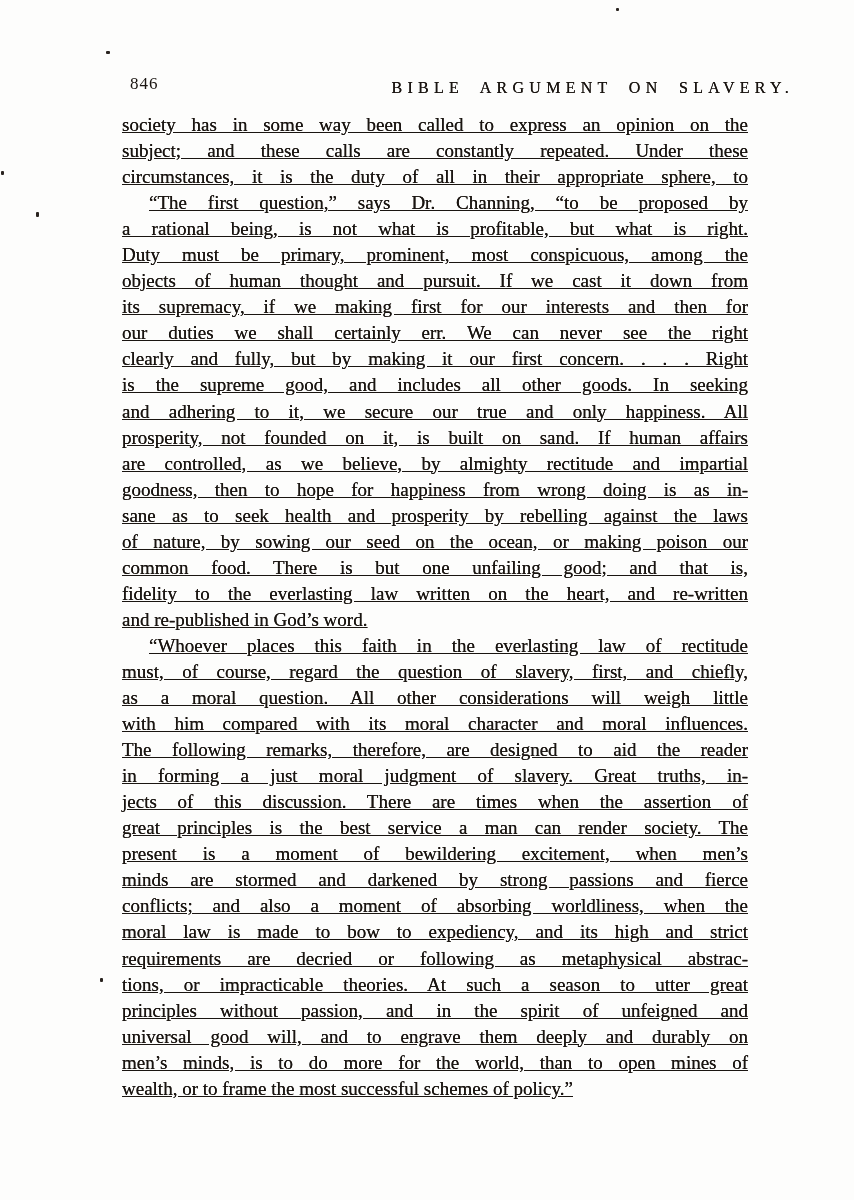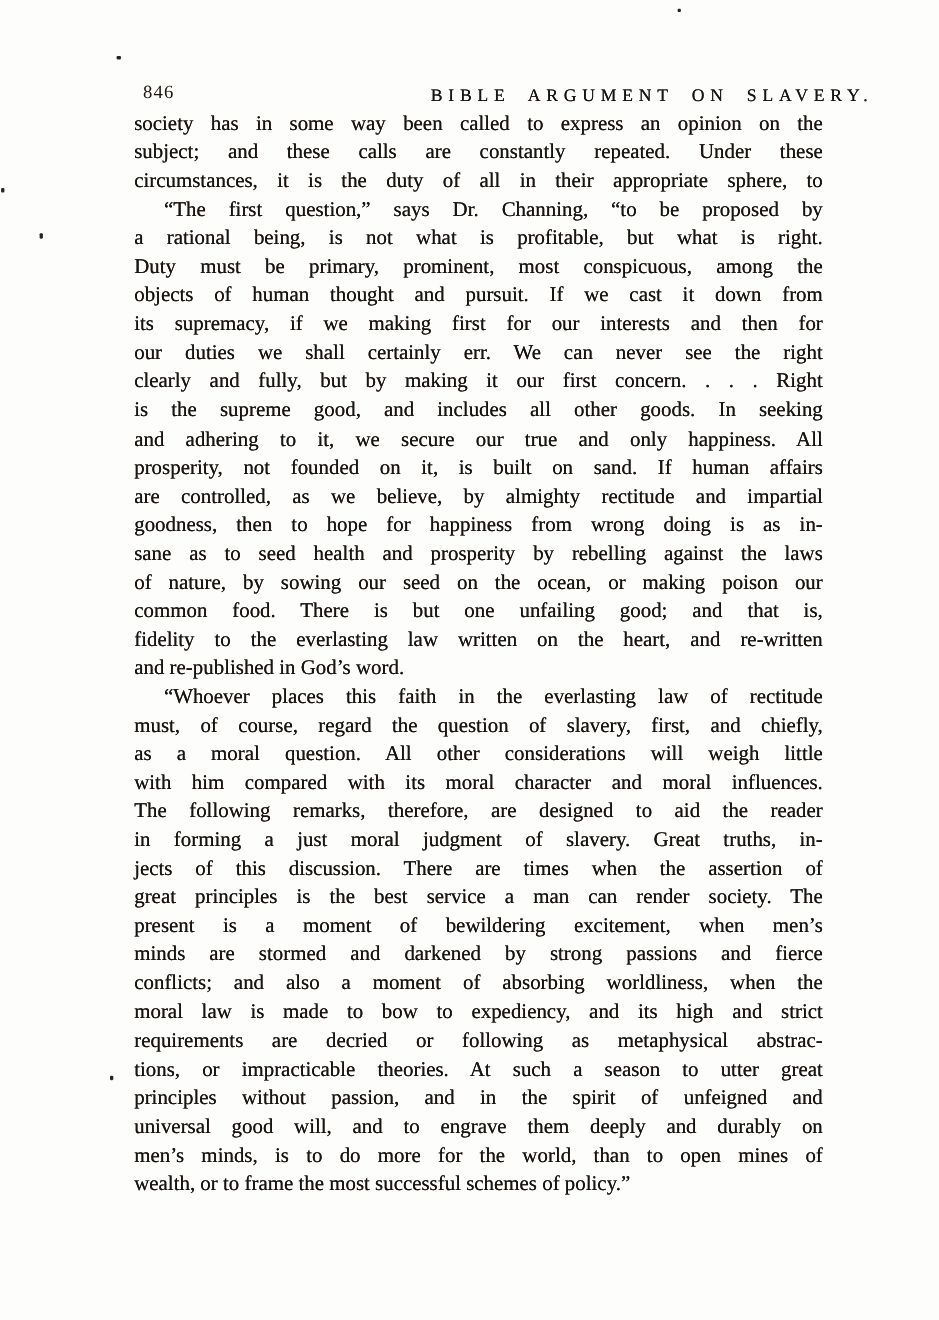--- a/index.html
+++ b/index.html
@@ -32,22 +32,23 @@
     text-align: right;
     font-size: 16px; line-height: 18px;
     font-weight: normal;
     letter-spacing: 0.33em;
     word-spacing: 0.45em;
     text-shadow: 0 0 0.4px currentColor;
   }
   
   .body-text {
     position: absolute;
-    left: 122px; top: 100px;
+    left: 122px; top: 112px;
     width: 626px;
+    text-decoration: underline;
   }
   .para { display: block; }
   .line {
     height: 26.05px;
     line-height: 26.05px;
     font-size: 19px;
     white-space: nowrap;
     text-align: justify;
     text-align-last: justify;
     text-shadow: 0 0 0.35px currentColor;
@@ -84,21 +85,21 @@
         <div class="line">Duty must be primary, prominent, most conspicuous, among the</div>
         <div class="line">objects of human thought and pursuit.  If we cast it down from</div>
         <div class="line">its supremacy, if we making first for our interests and then for</div>
         <div class="line">our duties we shall certainly err.  We can never see the right</div>
         <div class="line">clearly and fully, but by making it our first concern. . . . Right</div>
         <div class="line">is the supreme good, and includes all other goods.  In seeking</div>
         <div class="line">and adhering to it, we secure our true and only happiness.  All</div>
         <div class="line">prosperity, not founded on it, is built on sand.  If human affairs</div>
         <div class="line">are controlled, as we believe, by almighty rectitude and impartial</div>
         <div class="line">goodness, then to hope for happiness from wrong doing is as in-</div>
-        <div class="line">sane as to seed health and prosperity by rebelling against the laws</div>
+        <div class="line">sane as to seek health and prosperity by rebelling against the laws</div>
         <div class="line">of nature, by sowing our seed on the ocean, or making poison our</div>
         <div class="line">common food.  There is but one unfailing good; and that is,</div>
         <div class="line">fidelity to the everlasting law written on the heart, and re-written</div>
         <div class="line last">and re-published in God’s word.</div>
       </div>
       <div class="para">
         <div class="line indent">“Whoever places this faith in the everlasting law of rectitude</div>
         <div class="line">must, of course, regard the question of slavery, first, and chiefly,</div>
         <div class="line">as a moral question.  All other considerations will weigh little</div>
         <div class="line">with him compared with its moral character and moral influences.</div>

